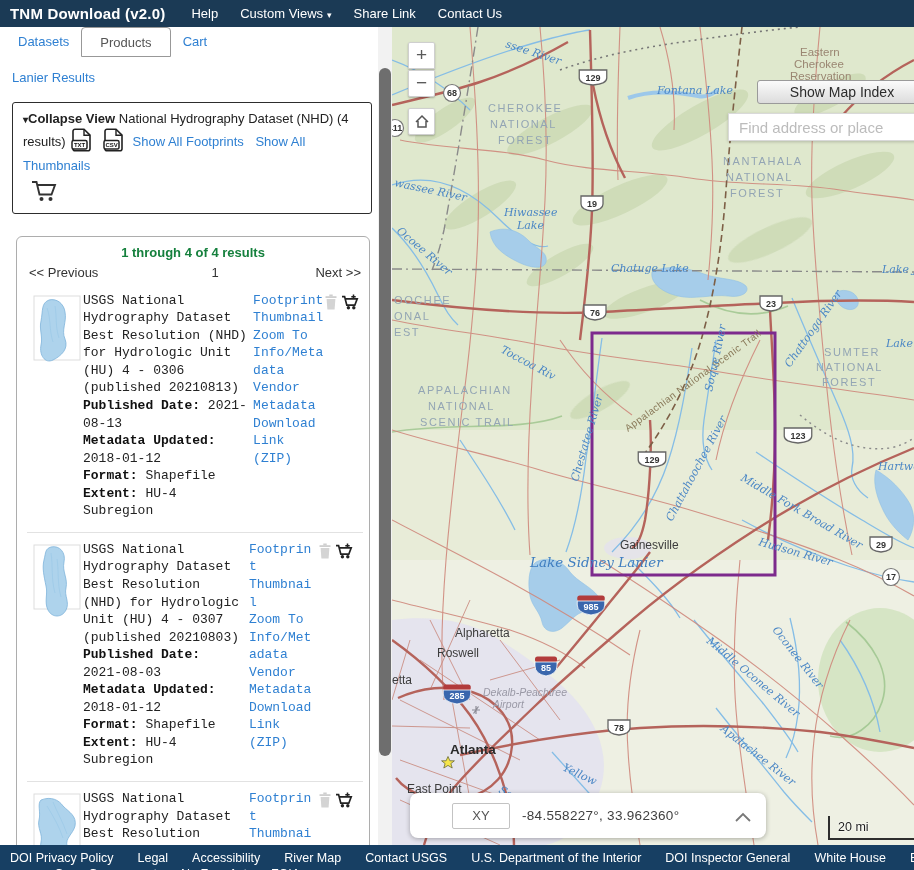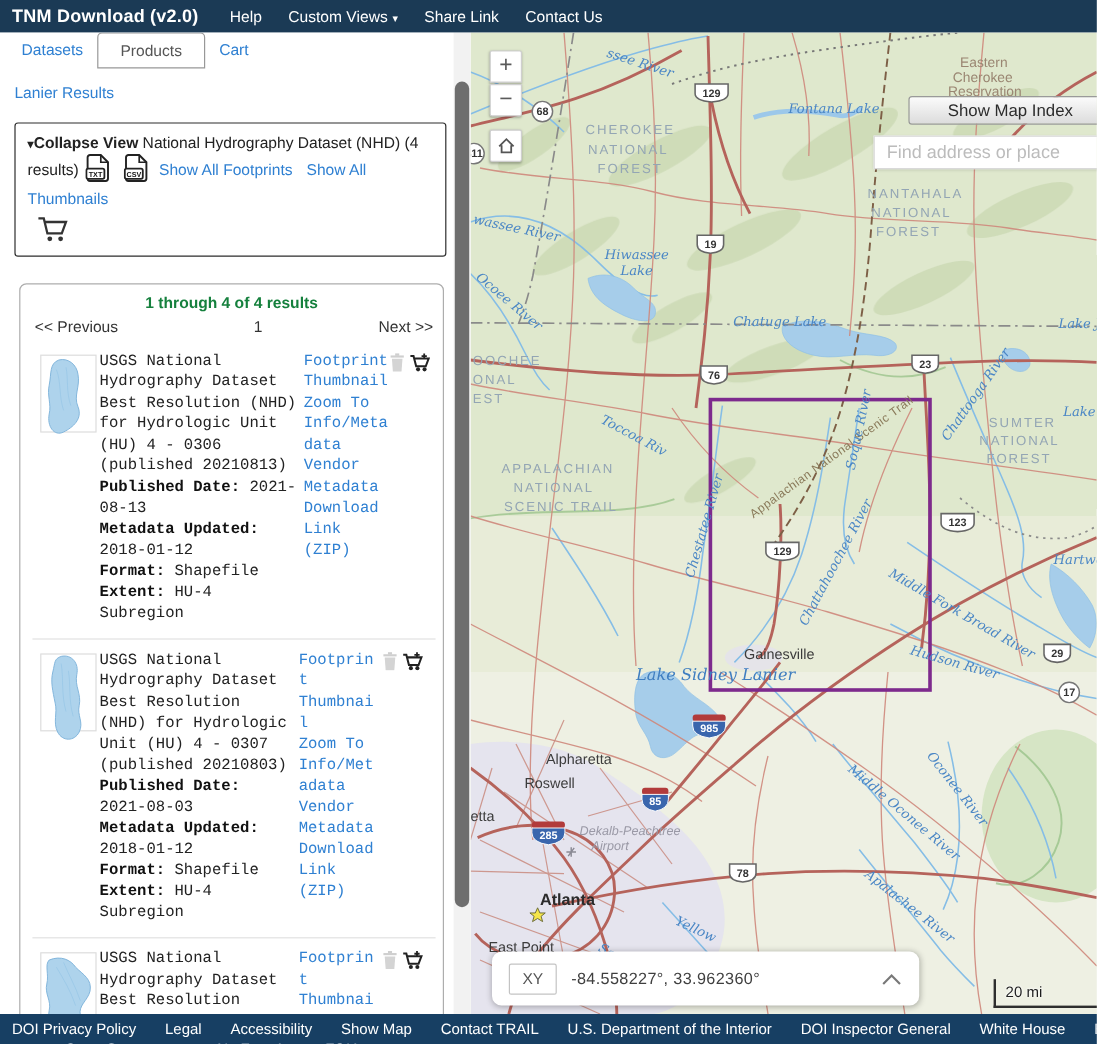--- a/index.html
+++ b/index.html
@@ -75,22 +75,22 @@
     background:linear-gradient(#fbfbfb,#dcdcdc); border:1px solid #9a9a9a; border-radius:3px;
     font-size:14px; color:#2c2c2c; text-align:center; line-height:22px; cursor:pointer; }
   .addr-search { position:absolute; left:336px; top:86px; width:200px; height:28px;
     background:#fff; border:1px solid #d9d9d9; box-shadow:0 1px 3px rgba(0,0,0,.2);
     font-size:15px; color:#444; padding:0 10px; outline:none; }
   .addr-search::placeholder { color:#bcbcbc; }
 
   .coord-bar { position:absolute; left:18px; top:766px; width:356px; height:45px; background:#fff;
     border-radius:8px; box-shadow:0 1px 5px rgba(0,0,0,.3); display:flex; align-items:center;
     padding:0 14px; gap:12px; }
-  .xy-box { width:40px; height:26px; border:1px solid #c3c3c3; border-radius:2px; color:#555;
-    font-size:13px; display:flex; align-items:center; justify-content:center; cursor:pointer; }
+  .xy-box { width:58px; height:26px; border:1px solid #c3c3c3; border-radius:2px; color:#555;
+    font-size:13px; display:flex; align-items:center; justify-content:center; cursor:pointer;margin-left:28px; }
   .coord-val { font-size:13.5px; color:#3f3f3f; letter-spacing:.3px; flex:1; }
   .coord-collapse { cursor:pointer; padding-top:4px; }
 
   .scalebar { position:absolute; left:436px; top:789px; width:120px; height:24px;
     border-left:2px solid #2e2e2e; border-bottom:2px solid #2e2e2e; padding:4px 0 0 8px;
     font-size:12.5px; color:#1e1e1e; text-shadow:0 0 2px #fff,0 0 2px #fff; }
 
   
   text { pointer-events:none; }
   .t-water { font:italic 11px "DejaVu Serif", serif; fill:#4a86c5; }
@@ -570,22 +570,22 @@
   </div>
 
   <div class="scalebar"><span>20 mi</span></div>
 </div>
 
 <div class="footer">
   <div class="fline" id="footer-line1">
       <a>DOI Privacy Policy</a>
       <a>Legal</a>
       <a>Accessibility</a>
-      <a>Show Map</a>
-      <a>Contact TRAIL</a>
+      <a>River Map</a>
+      <a>Contact USGS</a>
       <a>U.S. Department of the Interior</a>
       <a>DOI Inspector General</a>
       <a>White House</a>
       <a>E-</a>
     </div>
   <div class="fline" id="footer-line2">
       <a>gov</a>
       <a>Open Government</a>
       <a>No Fear Act</a>
       <a>FOIA</a>

